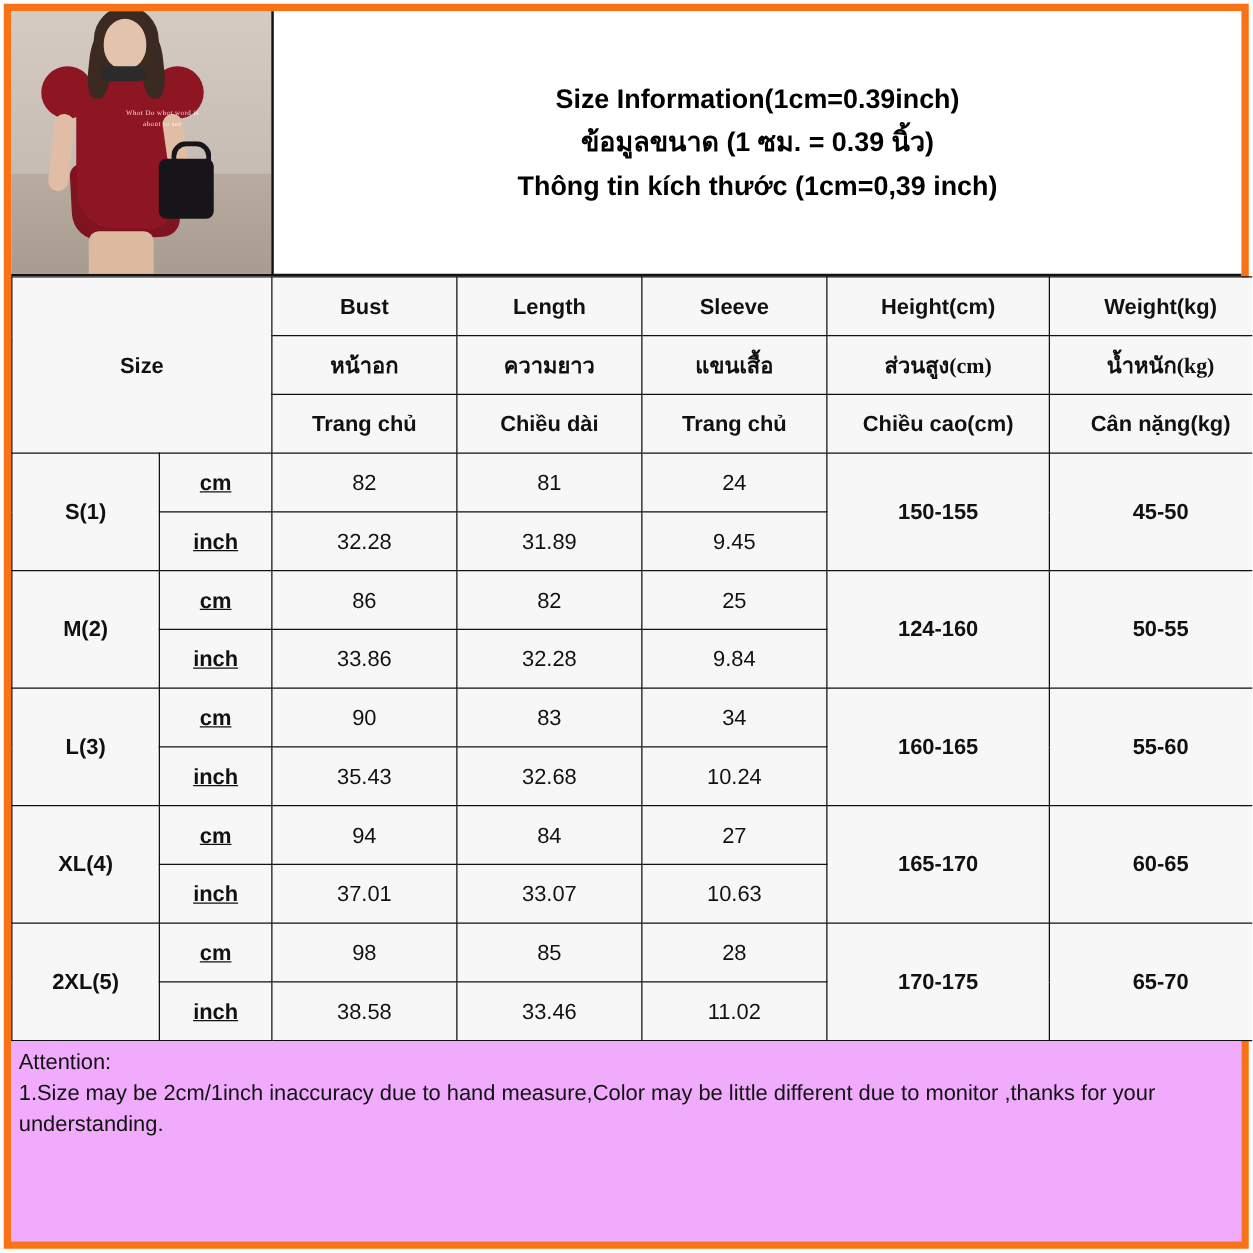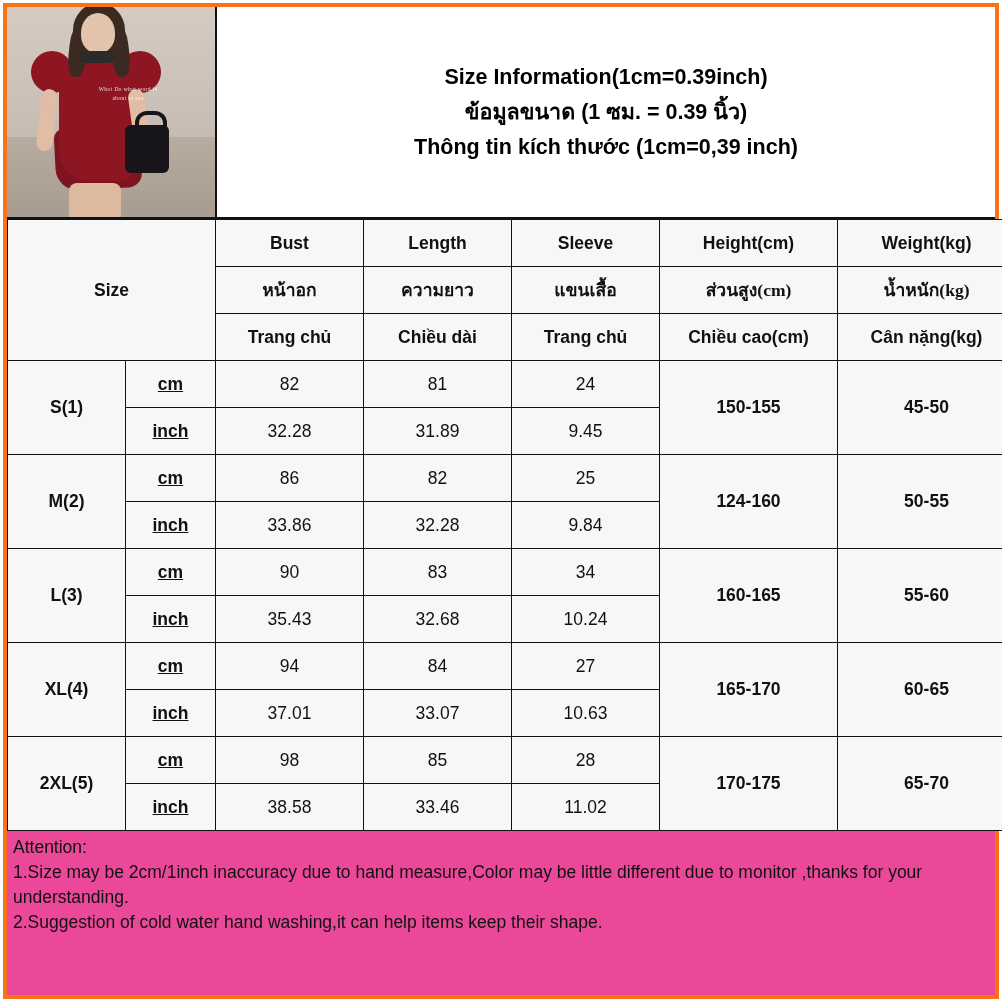--- a/index.html
+++ b/index.html
@@ -17,21 +17,21 @@
     background: #ffffff;
     box-sizing: border-box;
     overflow: hidden;
   }
   .sheet {
     position: absolute;
     left: 3px;
     top: 3px;
     width: 996px;
     height: 996px;
-    border: 4px solid #f97316;
+    border: 6px solid #f97316;
     box-sizing: border-box;
     display: flex;
     flex-direction: column;
   }
   
   .header-row {
     display: flex;
     height: 212px;
     flex: 0 0 auto;
   }
@@ -256,21 +256,21 @@
     background: #f7f7f7;
   }
   .hw {
     background: #f7f7f7;
     font-size: 17.5px;
     font-weight: bold;
   }
   
   .attention {
     flex: 1 1 auto;
-    background: #ec4899;
+    background: #f0abfc;
     padding: 4px 6px 6px 6px;
     box-sizing: border-box;
   }
   .attention p {
     margin: 0;
     font-size: 17.5px;
     line-height: 25px;
     color: #111111;
   }
   .attn-title { margin-bottom: 1px; }
@@ -424,17 +424,16 @@
           <td class="val">38.58</td>
           <td class="val">33.46</td>
           <td class="val">11.02</td>
         </tr>
       </tbody>
     </table>
 
     <div class="attention">
       <p class="attn-title">Attention:</p>
       <p>1.Size may be 2cm/1inch inaccuracy due to hand measure,Color may be little different due to monitor ,thanks for your understanding.</p>
-      <p>2.Suggestion of cold water hand washing,it can help items keep their shape.</p>
     </div>
 
   </div>
 </div>
 
 </body></html>

